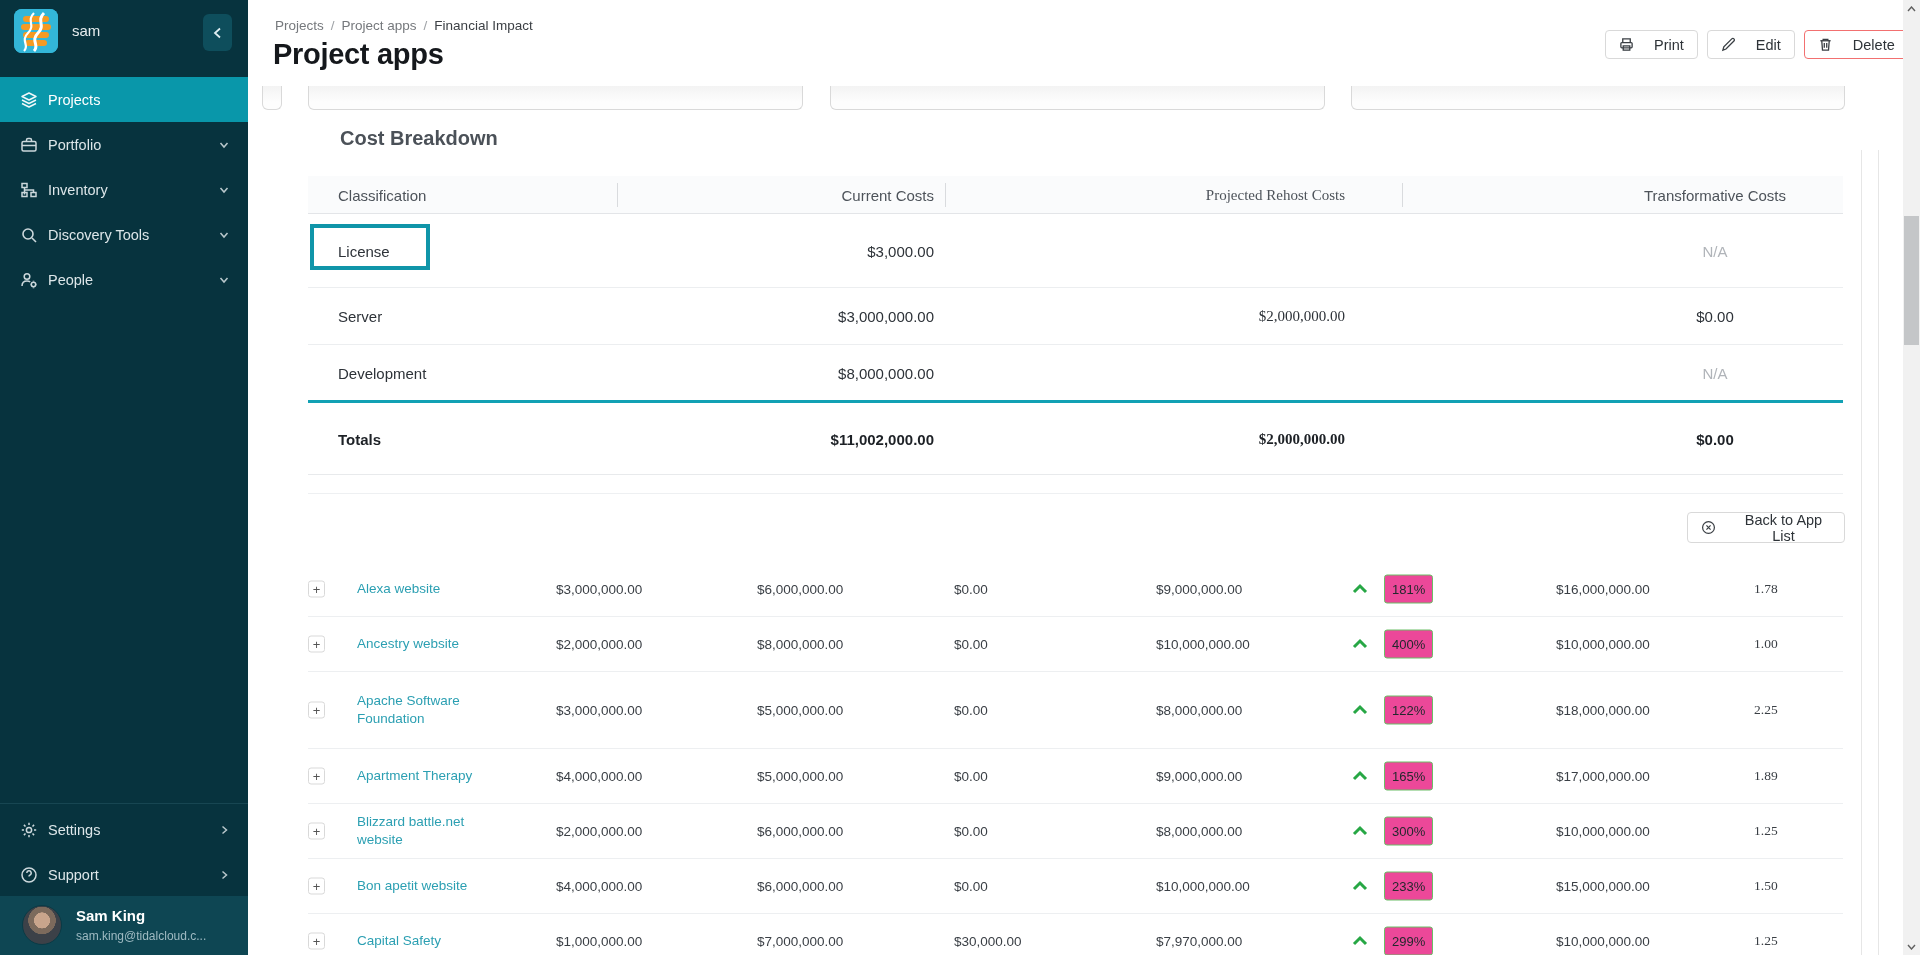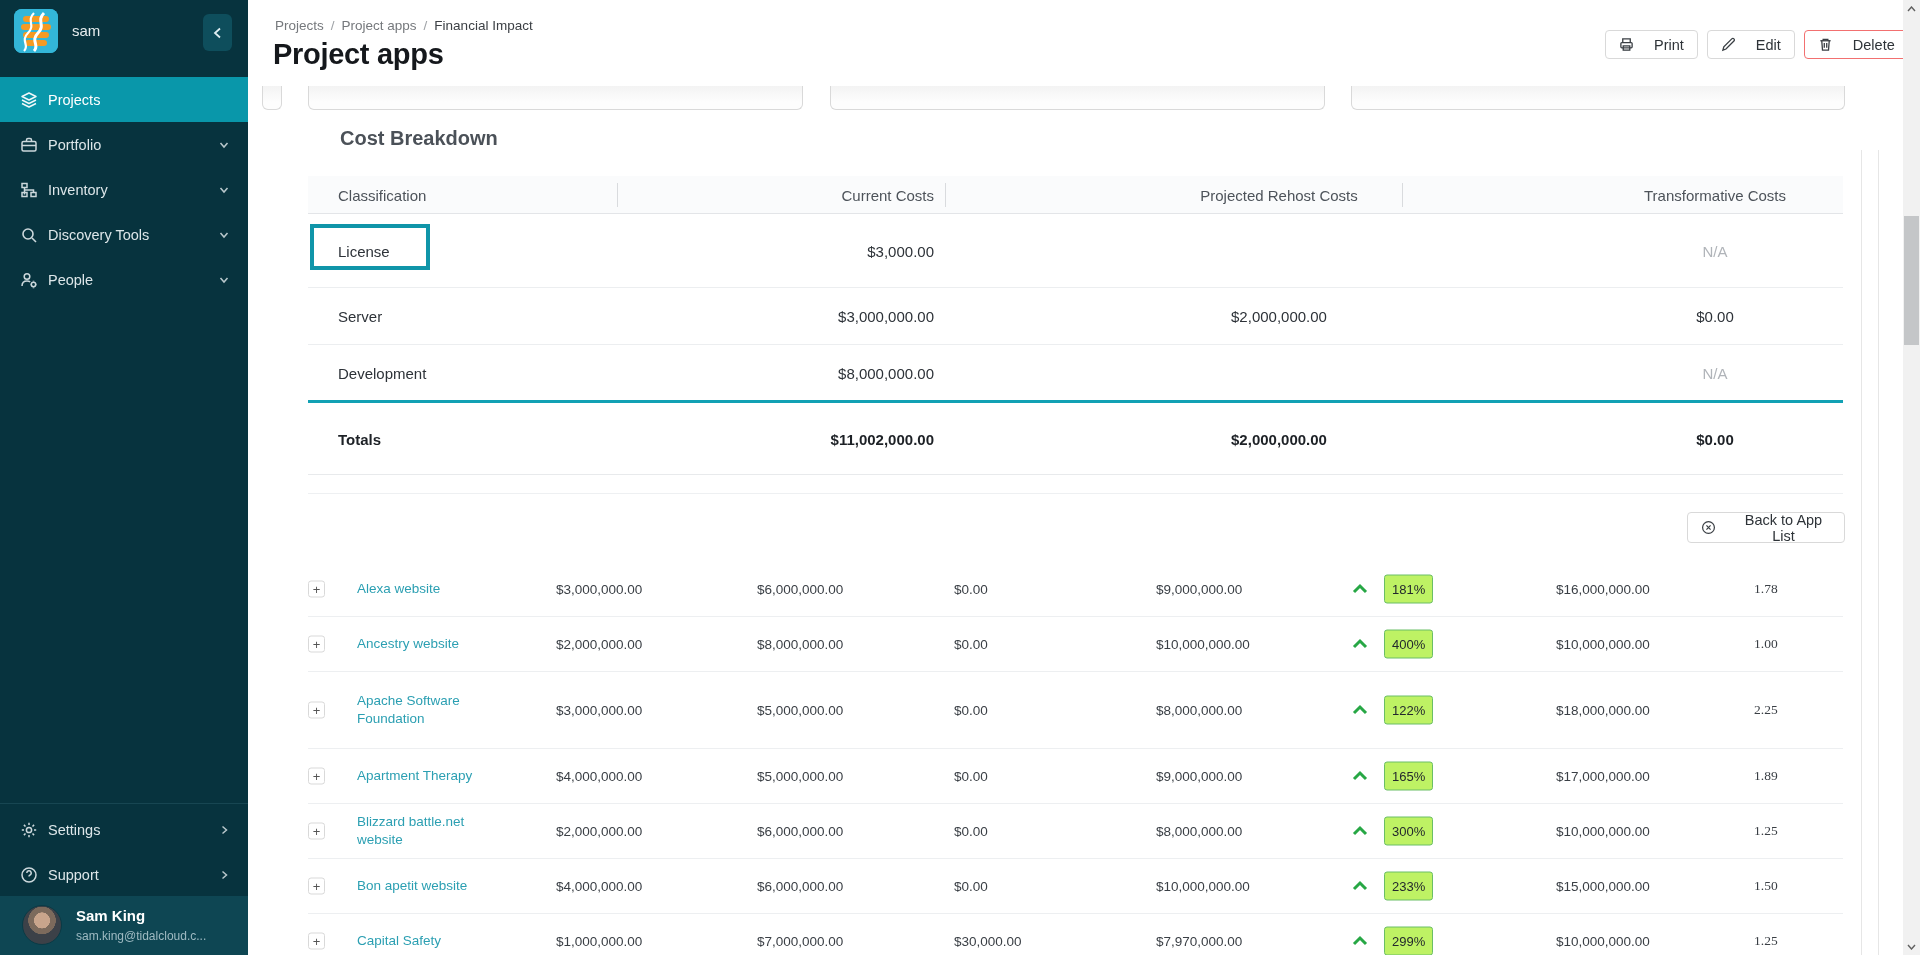--- a/index.html
+++ b/index.html
@@ -46,21 +46,21 @@
 
   .section-title { position:absolute; left:60px; top:127px; font-size:20px; font-weight:bold; color:#4b5158;margin-left:32px; }
 
   
   .cost-table { position:absolute; left:60px; top:176px; width:1535px; }
   .cost-header { position:relative; height:38px; background:#fafbfc; border-bottom:1px solid #e3e5e8; font-size:15px; color:#4d535a; }
   .cost-header .vsep { position:absolute; top:7px; height:24px; width:0; border-left:1px solid #d9dbde; }
   .ct-cell { position:absolute; top:50%; transform:translateY(-50%); }
   .col-class { left:30px; }
   .col-cur   { left:426px; width:200px; text-align:right; }
-  .col-reh   { left:871px; width:200px; text-align:center; }
+  .col-reh   { left:837px; width:200px; text-align:right;font-family:Liberation Serif, serif; }
   .col-tra   { left:1307px; width:200px; text-align:center; }
   .cost-row { position:relative; font-size:15px; color:#2d3238; border-bottom:1px solid #eceef0; background:#fff; }
   .cost-row.r-license { height:74px; }
   .cost-row.r-server { height:57px; }
   .cost-row.r-dev { height:55px; border-bottom:none; }
   .teal-rule { height:3px; background:#12a1b4; }
   .cost-row.r-totals { height:72px; font-weight:bold; color:#1d2126; border-bottom:1px solid #e8eaec; }
   .na { color:#b0b4b9; }
   .sel-outline { position:absolute; left:2px; top:10px; width:120px; height:46px; border:4px solid #1095a9; }
 
@@ -71,21 +71,21 @@
   
   .app-table { position:absolute; left:60px; top:562px; width:1535px; }
   .app-row { position:relative; height:55px; border-bottom:1px solid #edeff1; font-size:13.5px; color:#3a3f45; }
   .app-row.tall { height:77px; }
   .a-cell { position:absolute; top:50%; transform:translateY(-50%); }
   .plus-btn { left:0; width:17px; height:17px; background:#fff; border:1px solid #d9d9d9; border-radius:3px;
               display:flex; align-items:center; justify-content:center; font-size:13px; color:#555; cursor:pointer; padding:0; }
   .app-link { left:49px; width:148px; color:#2b9fb2; cursor:pointer; line-height:18px; }
   .cv1 { left:248px; } .cv2 { left:449px; } .cv3 { left:646px; } .cv4 { left:848px; }
   .caret-up { left:1044px; width:16px; height:12px; color:#27a745; }
-  .pct-badge { left:1076px; background:#bef264; border:1px solid #6abe66; border-radius:3px; padding:6px 7px;
+  .pct-badge { left:1076px; background:#ec4899; border:1px solid #6abe66; border-radius:3px; padding:6px 7px;
                font-size:13px; color:#23282d; }
   .cv5 { left:1248px; } .cv6 { left:1446px;font-family:Liberation Serif, serif; }
 
   
   .scrollbar { position:absolute; right:0; top:0; width:17px; height:955px; background:#f1f1f1; }
   .sb-arrow { position:absolute; left:0; width:17px; height:17px; display:flex; align-items:center; justify-content:center; color:#606060; }
   .sb-arrow svg { width:9px; height:6px; }
   .sb-thumb { position:absolute; left:1px; top:216px; width:15px; height:129px; background:#c4c6c8; }
 
   svg { display:block; }

